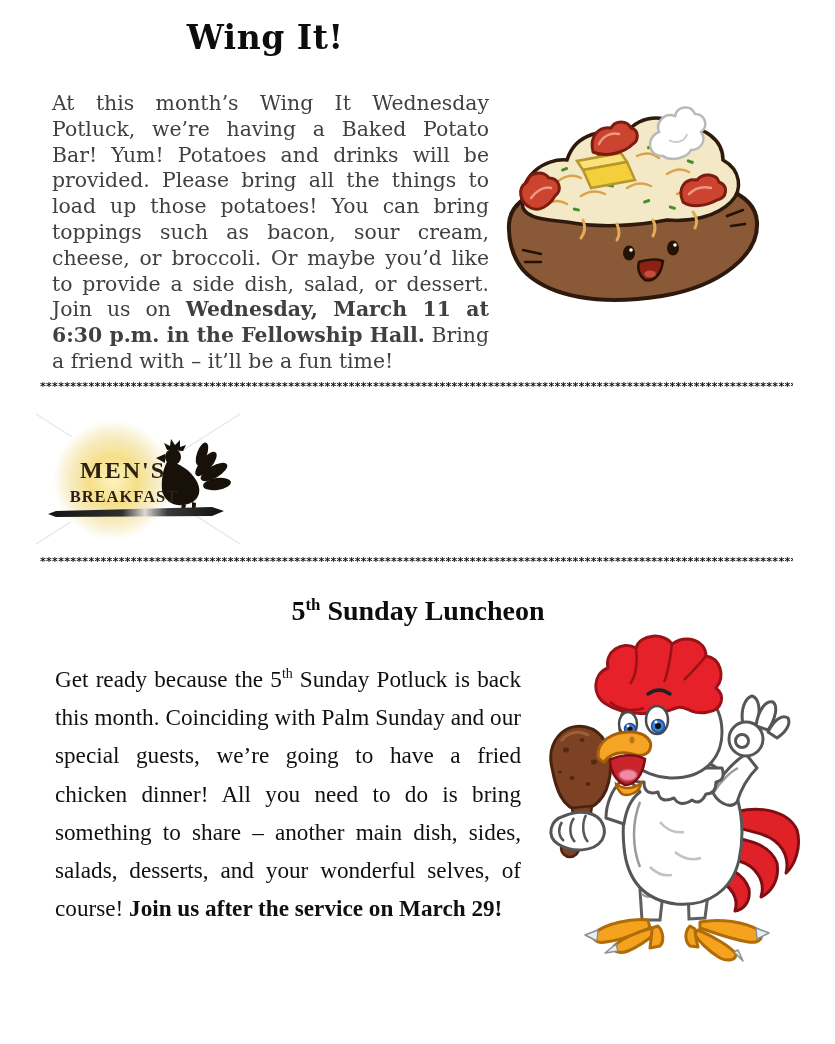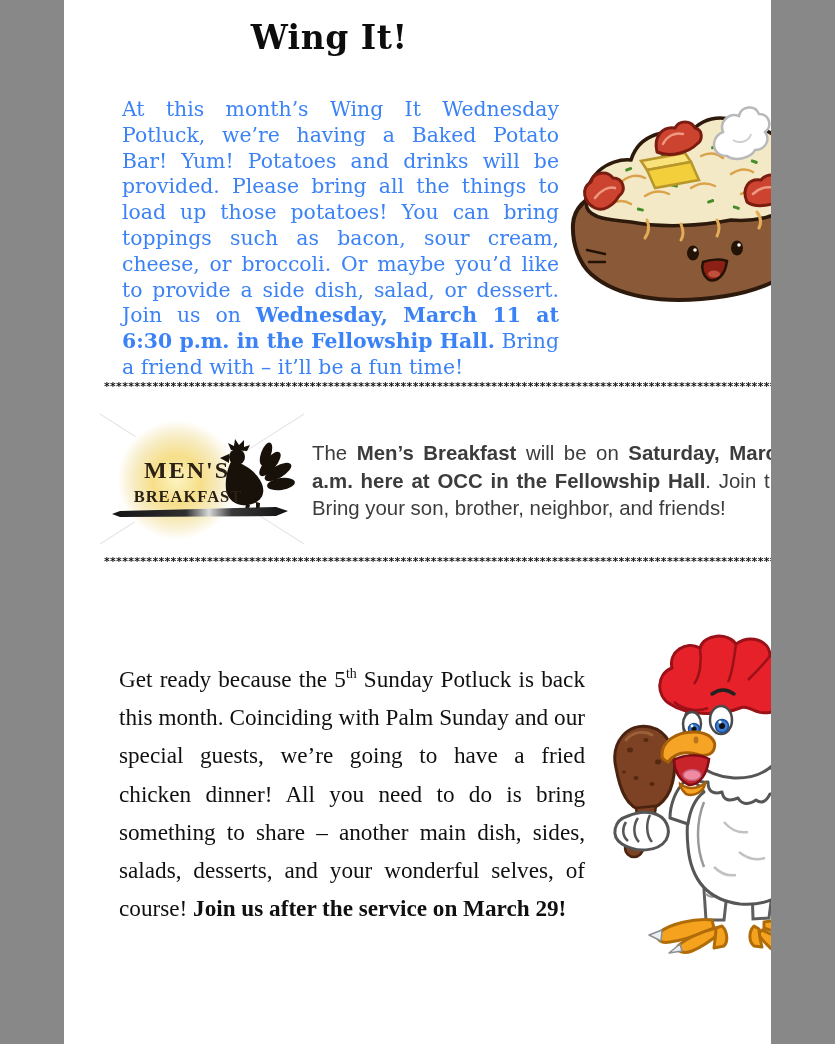--- a/index.html
+++ b/index.html
@@ -1,35 +1,35 @@
 <!DOCTYPE html>
 <html><head>
 <meta charset="utf-8">
 <style>
   html,body{margin:0;padding:0;background:#888;}
   .page{
     position:relative;
-    width:707px;height:1044px;
+    width:835px;height:1044px;
     background:#ffffff;
     margin:0 auto;
     overflow:hidden;
     font-family:"Liberation Serif",serif;
     color:#141414;
   }
   .title1{
     position:absolute;left:45px;top:18px;width:440px;
     margin:0;text-align:center;
     font-family:"DejaVu Serif",serif;font-weight:bold;font-size:33px;
     color:#0d0d0d;letter-spacing:0.5px;
   }
   .par1{
     position:absolute;left:43px;top:82px;width:437px;
-    margin:15px;text-align:justify;
+    margin:9px;text-align:justify;
     font-family:"DejaVu Serif",serif;font-size:20.4px;line-height:25.8px;
-    color:#3b82f6;
+    color:#404040;
   }
   .potato-svg{position:absolute;left:497px;top:96px;width:272px;height:216px;}
   .sep{
     position:absolute;left:40px;width:753px;height:16px;
     font-family:"DejaVu Sans",sans-serif;font-weight:bold;font-size:11px;
     letter-spacing:0.3px;color:#141414;
     white-space:nowrap;overflow:hidden;line-height:14px;
   }
   .sep1{top:380px;}
   .sep2{top:555px;}
@@ -164,24 +164,24 @@
       <path d="M148,92 l-2,12 l3,0 l3,-11 z"></path>
       <path d="M158,90 l0,14 l3,0 l1,-13 z"></path>
     </g>
     <g font-family="&quot;Liberation Serif&quot;,serif" font-weight="bold" fill="#2a2014" text-anchor="middle">
       <text x="89" y="66" font-size="24" letter-spacing="2">MEN'S</text>
       <text x="90" y="90" font-size="16.5" letter-spacing="1">BREAKFAST</text>
     </g>
     <polygon points="22,99 178,95 190,99 178,104 22,105 14,102" fill="url(#barGrad)"></polygon>
   </svg>
 
-  <p class="mb-text"><span>The </span><span class="b">Men’s Breakfast</span><span> will be on </span><span class="b">Saturday, March 7 at 8 a.m. here at OCC in the Fellowship Hall</span><span>. Join the fun on Bring your son, brother, neighbor, and friends!</span></p>
 
   <div class="sep sep2">******************************************************************************************************************************************************</div>
 
+  <h2 class="title2"><span>5</span><sup>th</sup><span> Sunday Luncheon</span></h2>
 
   <p class="par2"><span>Get ready because the 5</span><sup>th</sup><span> Sunday Potluck is back this month. Coinciding with Palm Sunday and our special guests, we’re going to have a fried chicken dinner! All you need to do is bring something to share – another main dish, sides, salads, desserts, and your wonderful selves, of course! </span><span class="b">Join us after the service on March 29!</span></p>
 
   <svg class="rooster-svg" viewBox="0 0 296 344" aria-hidden="true">
 
     <g fill="#e02228" stroke="#7e0e13" stroke-width="3" stroke-linejoin="round">
       <path d="M182,185 C214,170 248,178 257,198 C262,216 254,234 246,241 C250,224 241,208 221,202 C206,198 190,194 182,190 Z"></path>
       <path d="M176,210 C202,202 230,212 237,231 C240,249 230,261 221,265 C226,249 216,234 199,229 C188,226 178,219 176,214 Z"></path>
       <path d="M168,234 C186,231 204,242 209,257 C211,270 203,278 195,279 C199,266 191,254 179,250 C172,247 167,240 168,237 Z"></path>
     </g>

